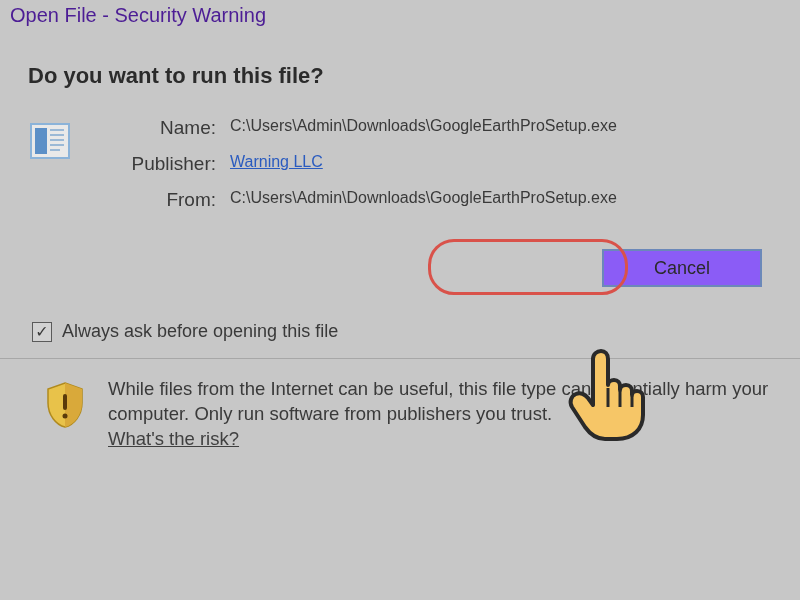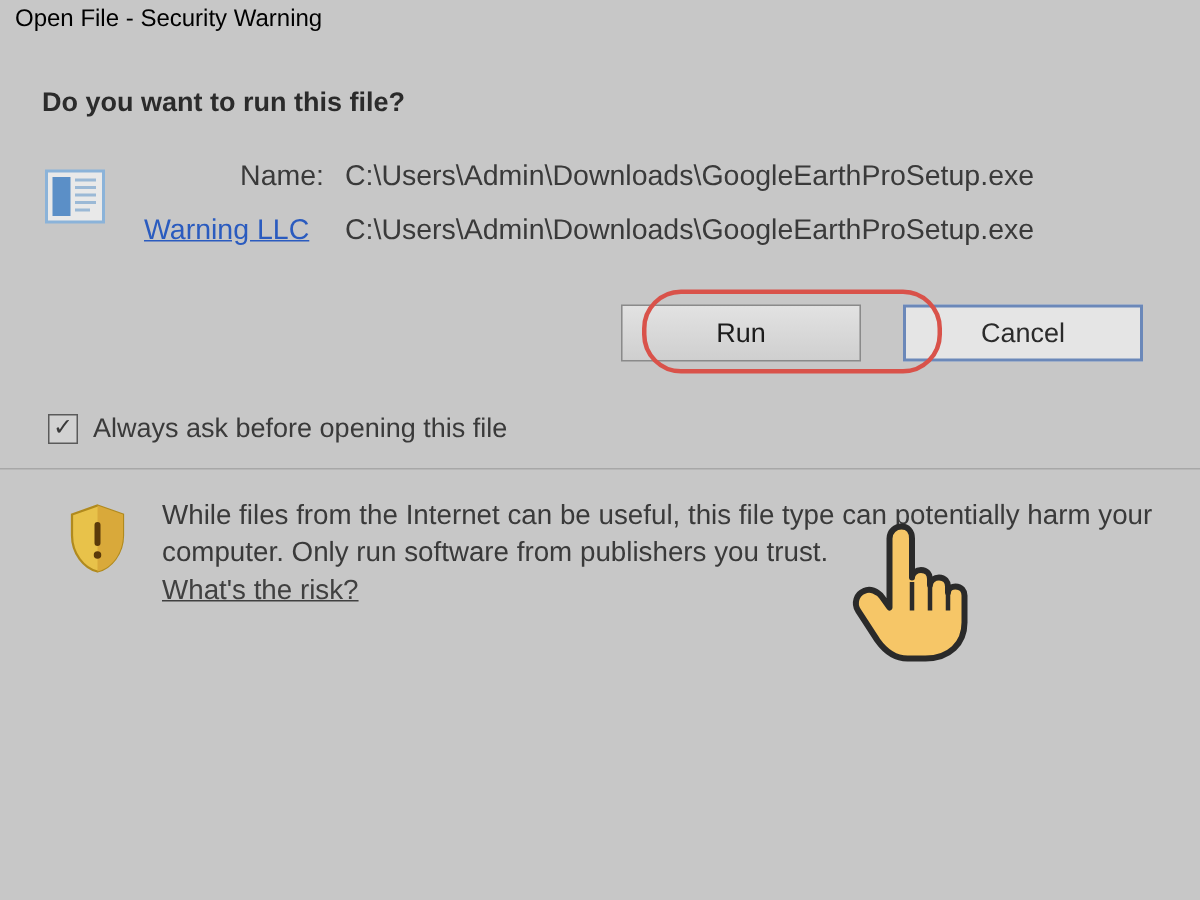--- a/index.html
+++ b/index.html
@@ -9,28 +9,28 @@
       height: 600px;
       background: #c7c7c7;
       font-family: "Segoe UI", Tahoma, sans-serif;
       font-size: 18px;
       color: #3a3a3a;
       overflow: hidden;
       position: relative;
     }
     .titlebar {
       padding: 4px 10px 8px 10px;
-      font-size: 16px;
-      color: #000000;
+      font-size: 20px;
+      color: #4c1d95;
     }
     .content {
       padding: 28px 28px 0 28px;
     }
     .question {
-      font-size: 18px;
+      font-size: 22px;
       font-weight: 600;
       color: #2b2b2b;
       margin-bottom: 28px;
     }
     .details {
       display: flex;
       gap: 24px;
     }
     .app-icon {
       width: 44px;
@@ -49,21 +49,21 @@
       column-gap: 14px;
       flex: 1;
     }
     .kv-label {
       text-align: right;
       color: #3a3a3a;
       font-size: 19px;
     }
     .kv-value {
       color: #3a3a3a;
-      font-size: 19px;
+      font-size: 16px;
       word-break: break-all;
     }
     .publisher-link {
       color: #2a5bbf;
       text-decoration: underline;
       cursor: pointer;
     }
     .buttons {
       display: flex;
       gap: 28px;
@@ -81,21 +81,21 @@
       justify-content: center;
       cursor: pointer;
       user-select: none;
     }
     .btn-run {
       background: linear-gradient(#e2e2e2, #cfcfcf);
       border: 1px solid #8a8a8a;
       color: #1c1c1c;
     }
     .btn-cancel {
-      background: #e5e5e5;
+      background: #8b5cf6;
       border: 2px solid #6b88b9;
       color: #2b2b2b;
     }
     .run-highlight {
       position: absolute;
       border: 3px solid #d9524a;
       border-radius: 26px;
       pointer-events: none;
     }
     .pointer {
@@ -167,32 +167,33 @@
         <rect x="22" y="20" width="14" height="2" fill="#9bb9d6"></rect>
         <rect x="22" y="25" width="14" height="2" fill="#9bb9d6"></rect>
         <rect x="22" y="30" width="10" height="2" fill="#9bb9d6"></rect>
       </svg>
     </div>
 
     <div class="kv-grid">
       <div class="kv-label">Name:</div>
       <div class="kv-value">C:\Users\Admin\Downloads\GoogleEarthProSetup.exe</div>
 
+      <div class="kv-label">Publisher:</div>
       <div class="kv-value">
         <span class="publisher-link">Warning LLC</span>
       </div>
 
 
+      <div class="kv-label">From:</div>
       <div class="kv-value">C:\Users\Admin\Downloads\GoogleEarthProSetup.exe</div>
     </div>
   </div>
 
   <div class="buttons">
     <div class="run-highlight" style="left:400px; top:-10px; width:200px; height:56px;"></div>
-    <div class="btn btn-run">Run</div>
     <div class="btn btn-cancel">Cancel</div>
   </div>
 
   <div class="checkbox-row">
     <div class="chk">✓</div>
     <div>Always ask before opening this file</div>
   </div>
 </div>
 
 <hr class="divider">

